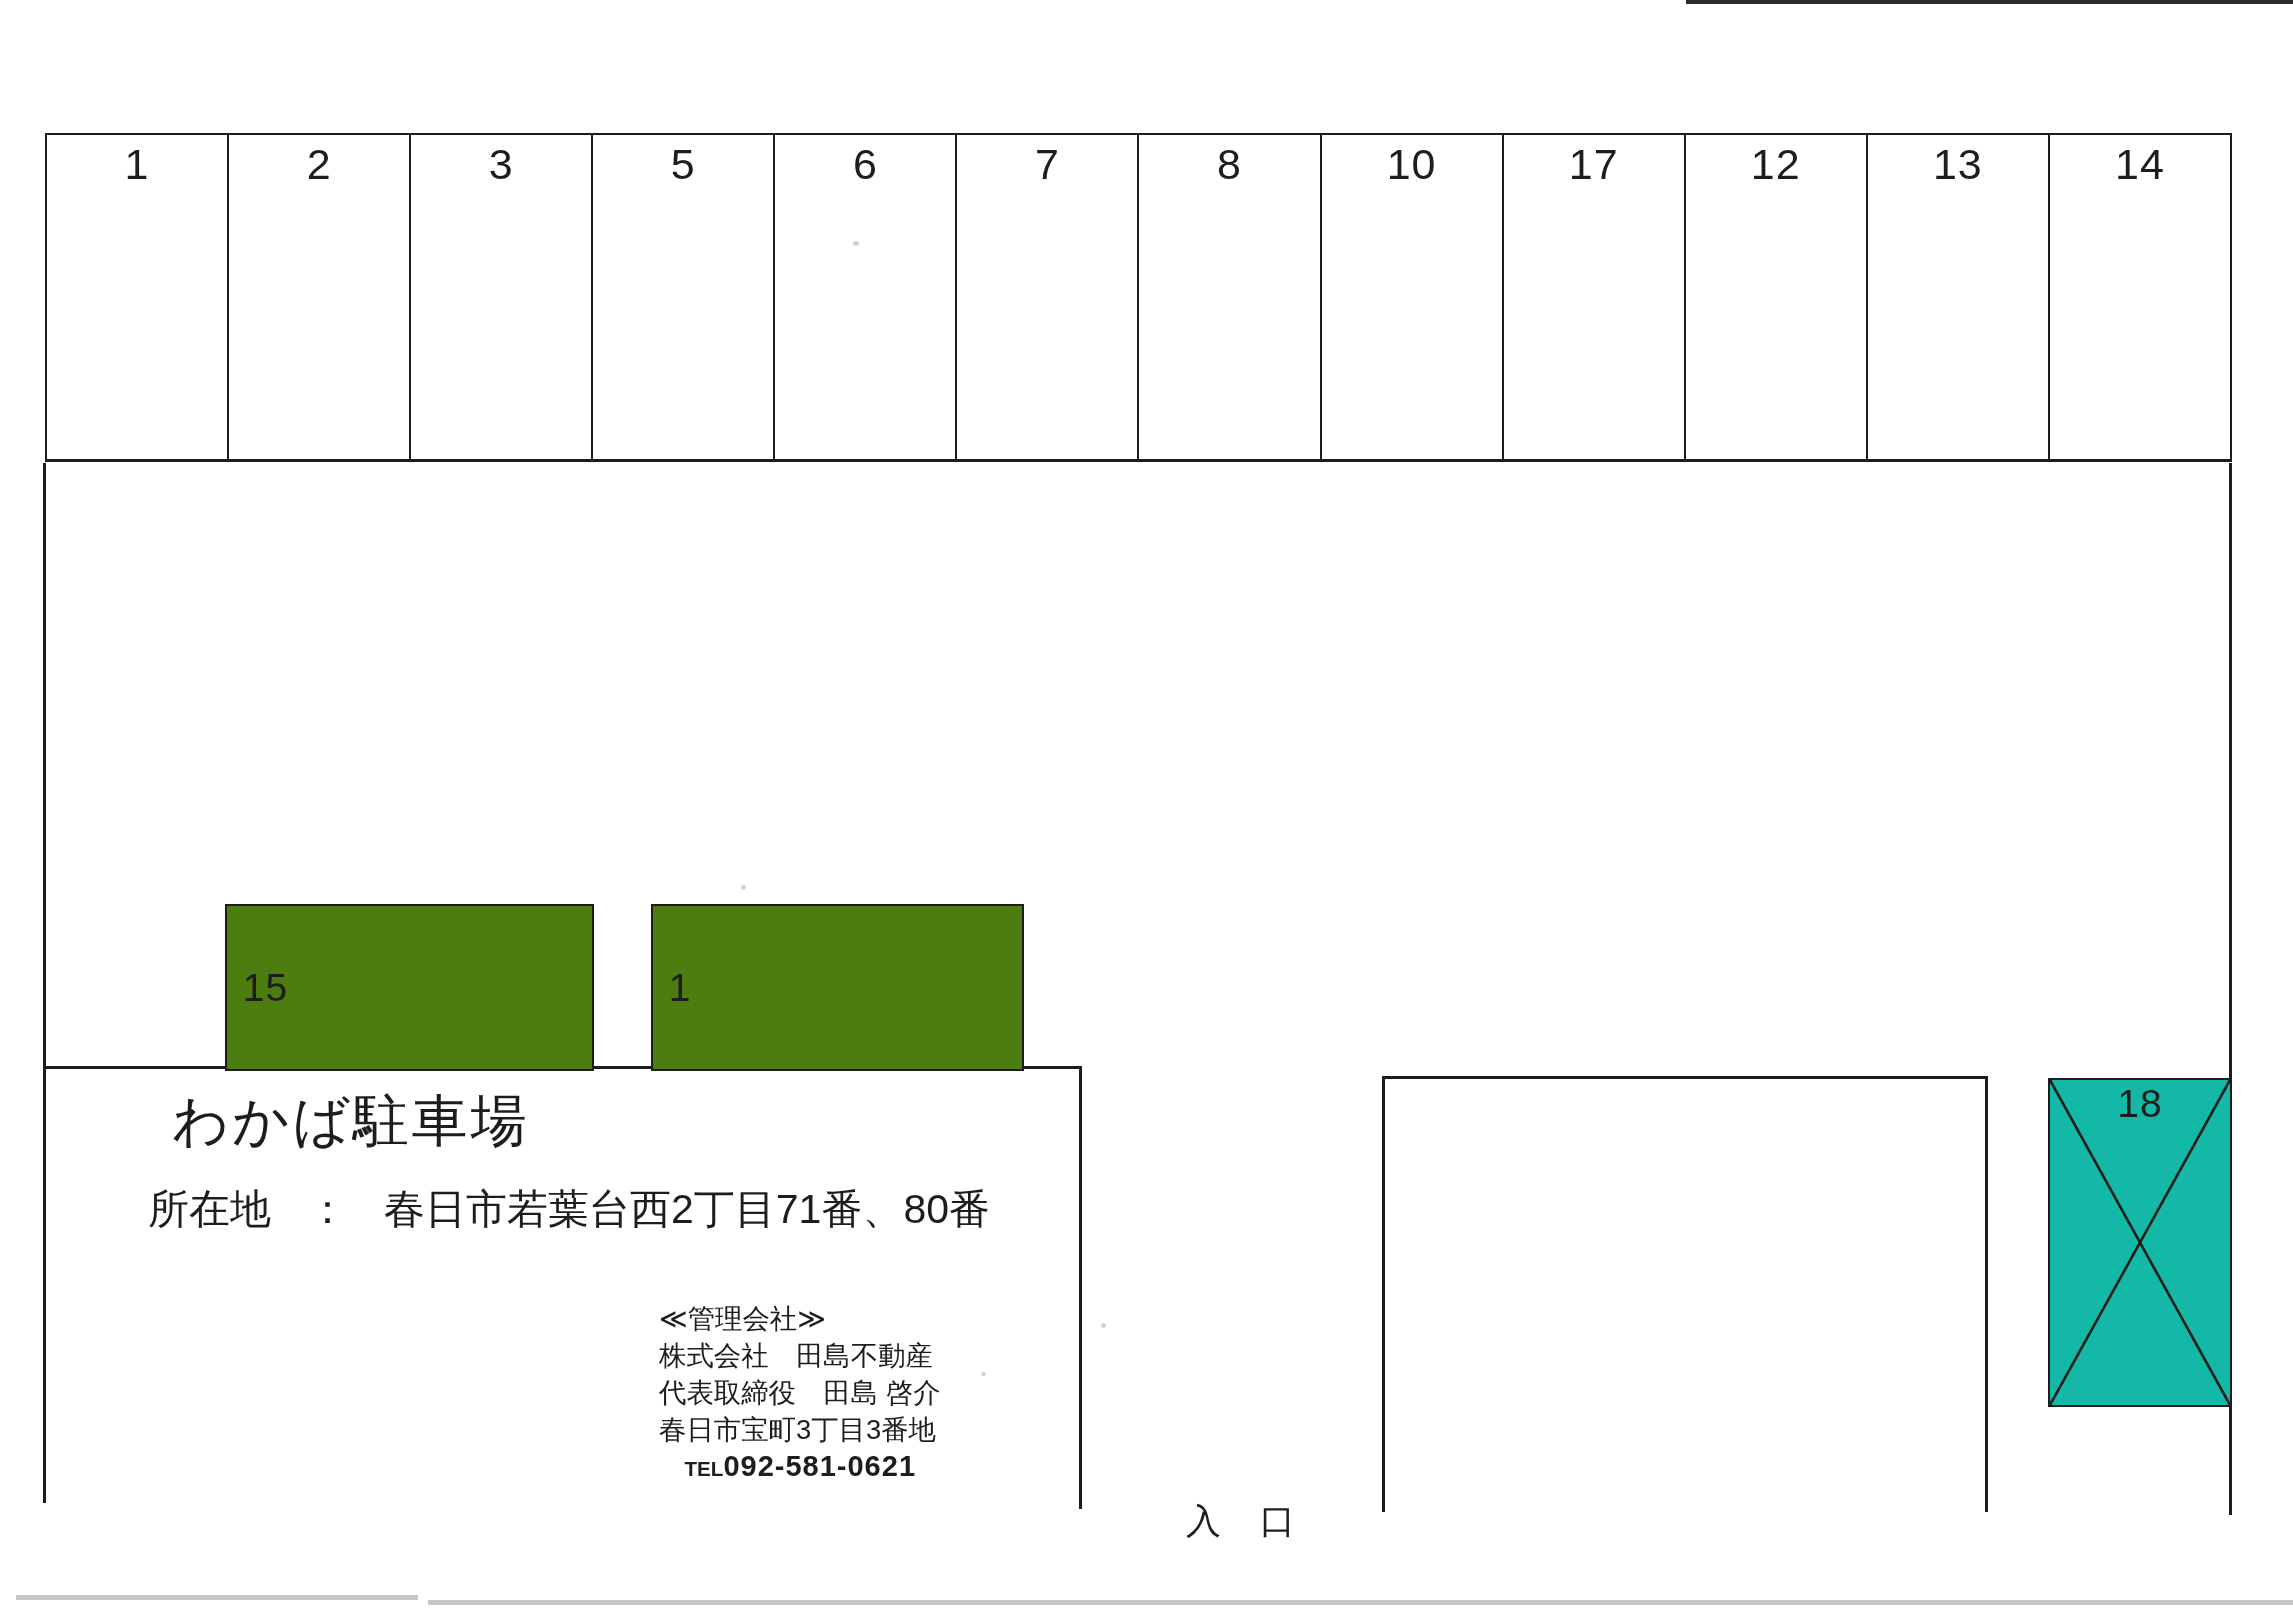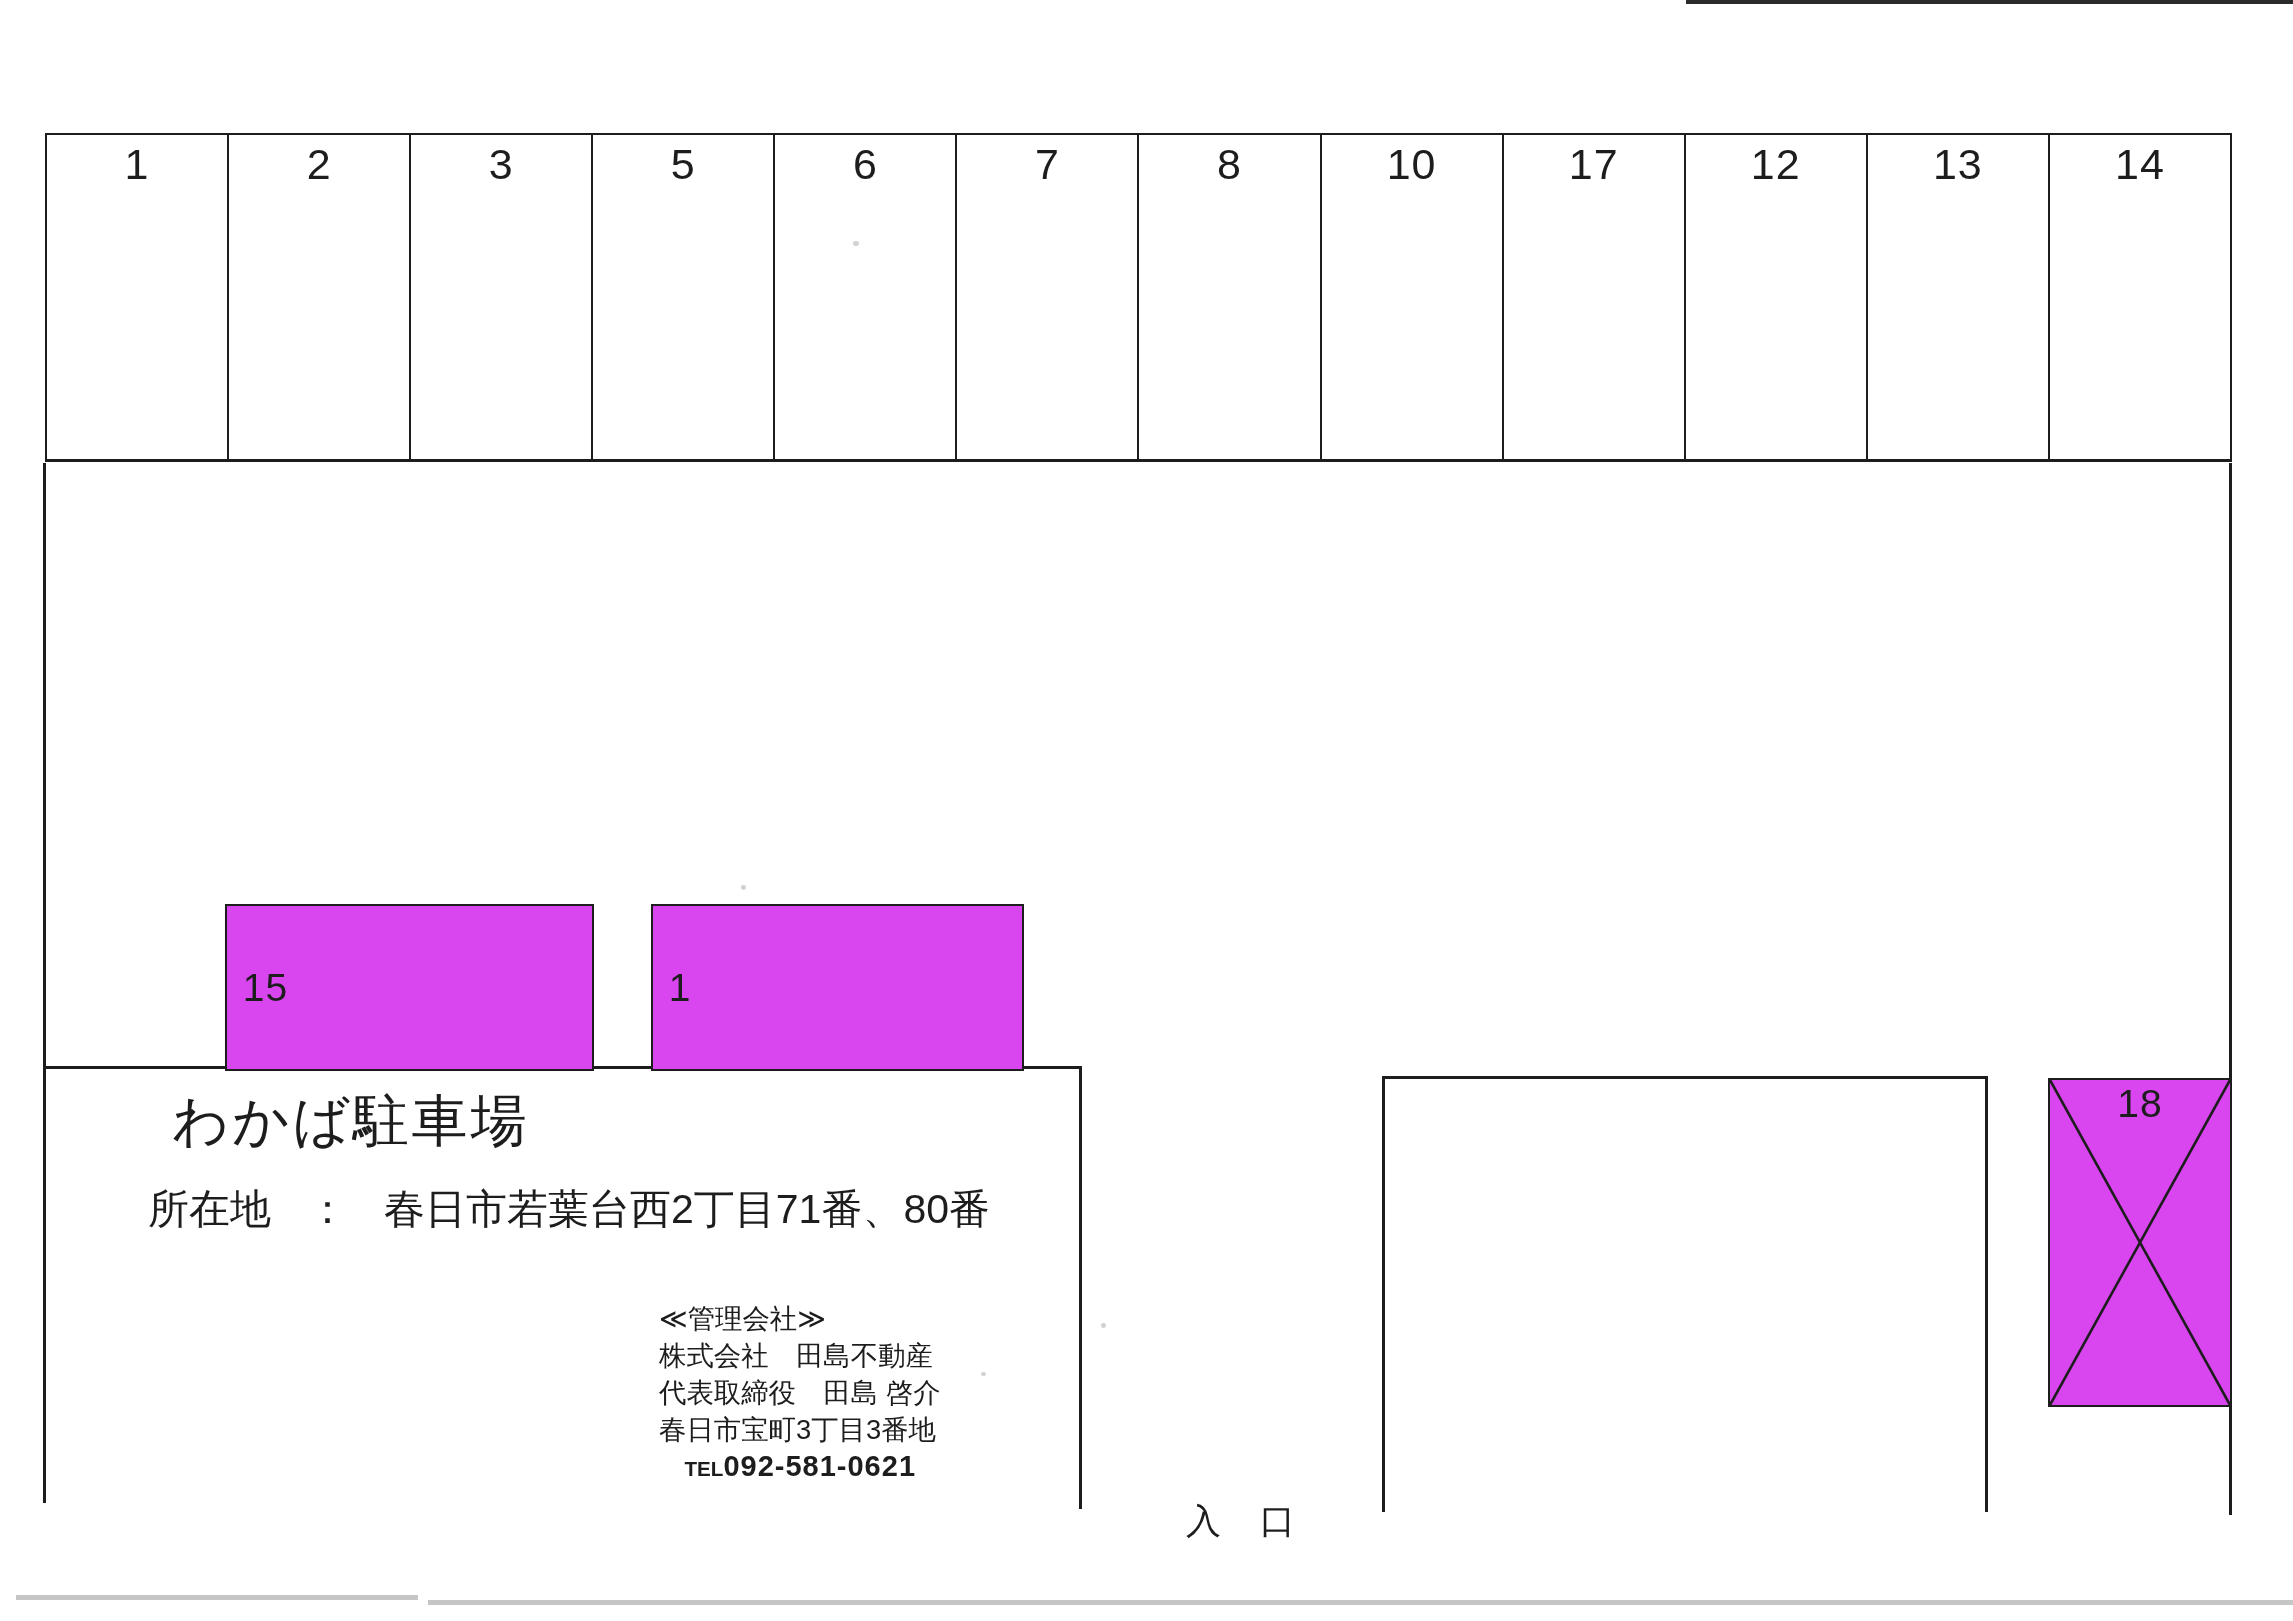--- a/index.html
+++ b/index.html
@@ -26,31 +26,31 @@
     display:flex;justify-content:center;align-items:flex-start;
     padding-top:7.8px;box-sizing:border-box;
   }
   .stall:last-child{border-right:none;}
   .stall-num{font-size:43px;line-height:1;letter-spacing:1px;}
 
   
   .island-box{
     position:absolute;border:2.9px solid #1d1d1d;box-sizing:border-box;
     display:flex;align-items:center;justify-content:flex-start;
-    background:#d946ef;
+    background:#4d7c0f;
   }
   .island-box .stall-num{font-size:39px;padding-left:15.7px;}
   .box15{left:225px;top:904px;width:369px;height:167px;}
   .box16{left:651px;top:904px;width:373px;height:167px;}
   .box17{left:1441px;top:912px;width:370px;height:167px;}
 
   
   .box18{
     position:absolute;left:2048px;top:1078px;width:184px;height:329px;
-    border:2.9px solid #1d1d1d;box-sizing:border-box;background:#d946ef;
+    border:2.9px solid #1d1d1d;box-sizing:border-box;background:#14b8a6;
   }
   .box18 .stall-num{
     position:absolute;top:3.9px;left:0;width:100%;text-align:center;
     font-size:39px;z-index:2;
   }
   .box18 svg{position:absolute;left:0;top:0;width:100%;height:100%;}
 
   
   .lot-title{
     position:absolute;left:172px;top:1090px;

